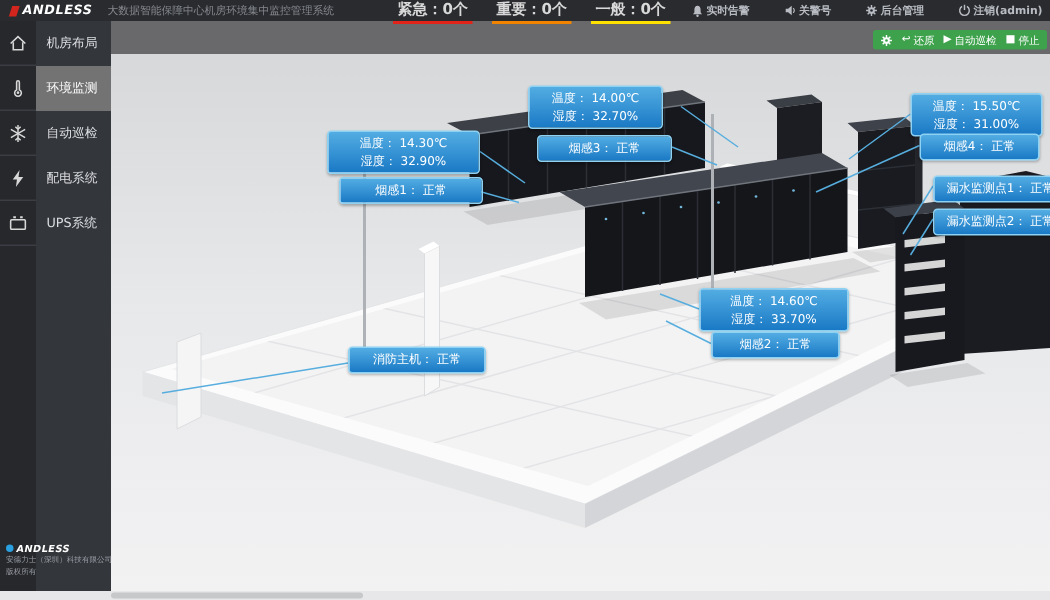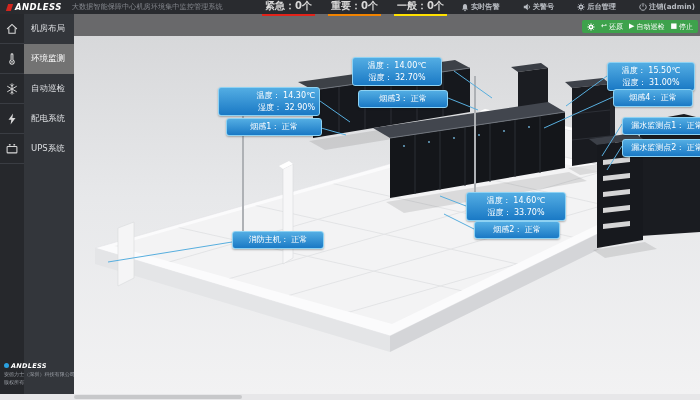--- a/index.html
+++ b/index.html
@@ -324,21 +324,21 @@
         <line x1="533" y1="40" x2="492" y2="70"></line>
         <line x1="539" y1="61" x2="470" y2="92"></line>
         <line x1="548" y1="88" x2="528" y2="120"></line>
         <line x1="548" y1="110" x2="533" y2="134"></line>
         <line x1="392" y1="170" x2="366" y2="160"></line>
         <line x1="400" y1="193" x2="370" y2="178"></line>
         <line x1="158" y1="206" x2="34" y2="226"></line>
       </g>
     </svg>
 
-    <div class="callout" style="left:144px;top:51px;width:102px;text-align:right;">
+    <div class="callout" style="left:144px;top:51px;width:102px;">
       <div>温度： 14.30℃</div>
       <div>湿度： 32.90%</div>
     </div>
     <div class="callout" style="left:152px;top:82px;width:96px;">
       <div>烟感1： 正常</div>
     </div>
 
     <div class="callout" style="left:278px;top:21px;width:90px;">
       <div>温度： 14.00℃</div>
       <div>湿度： 32.70%</div>

